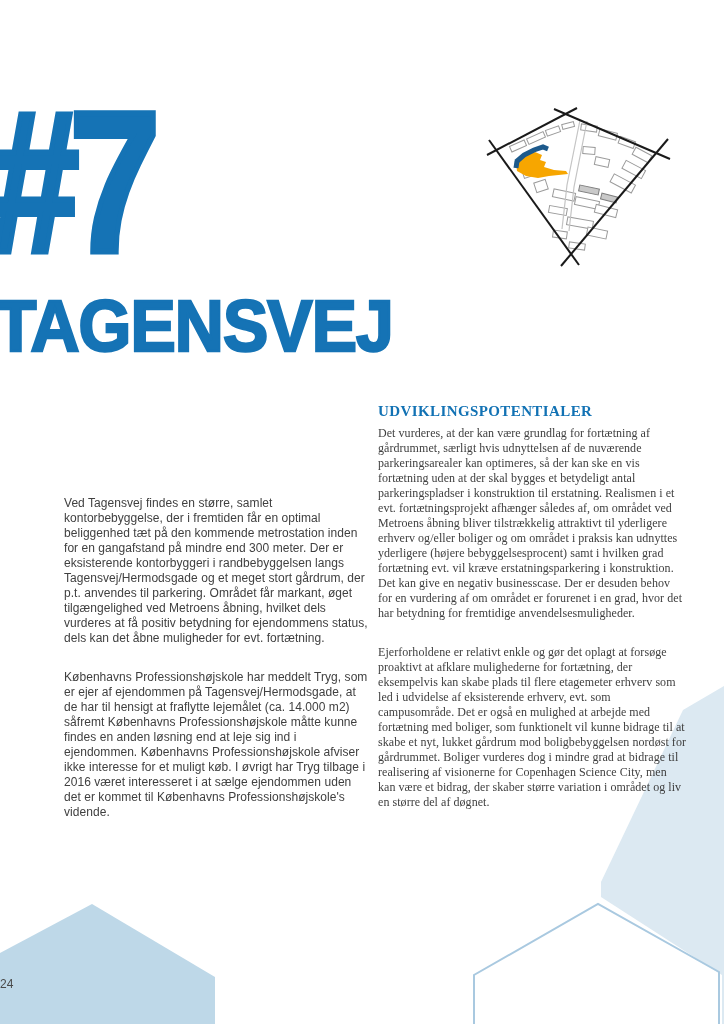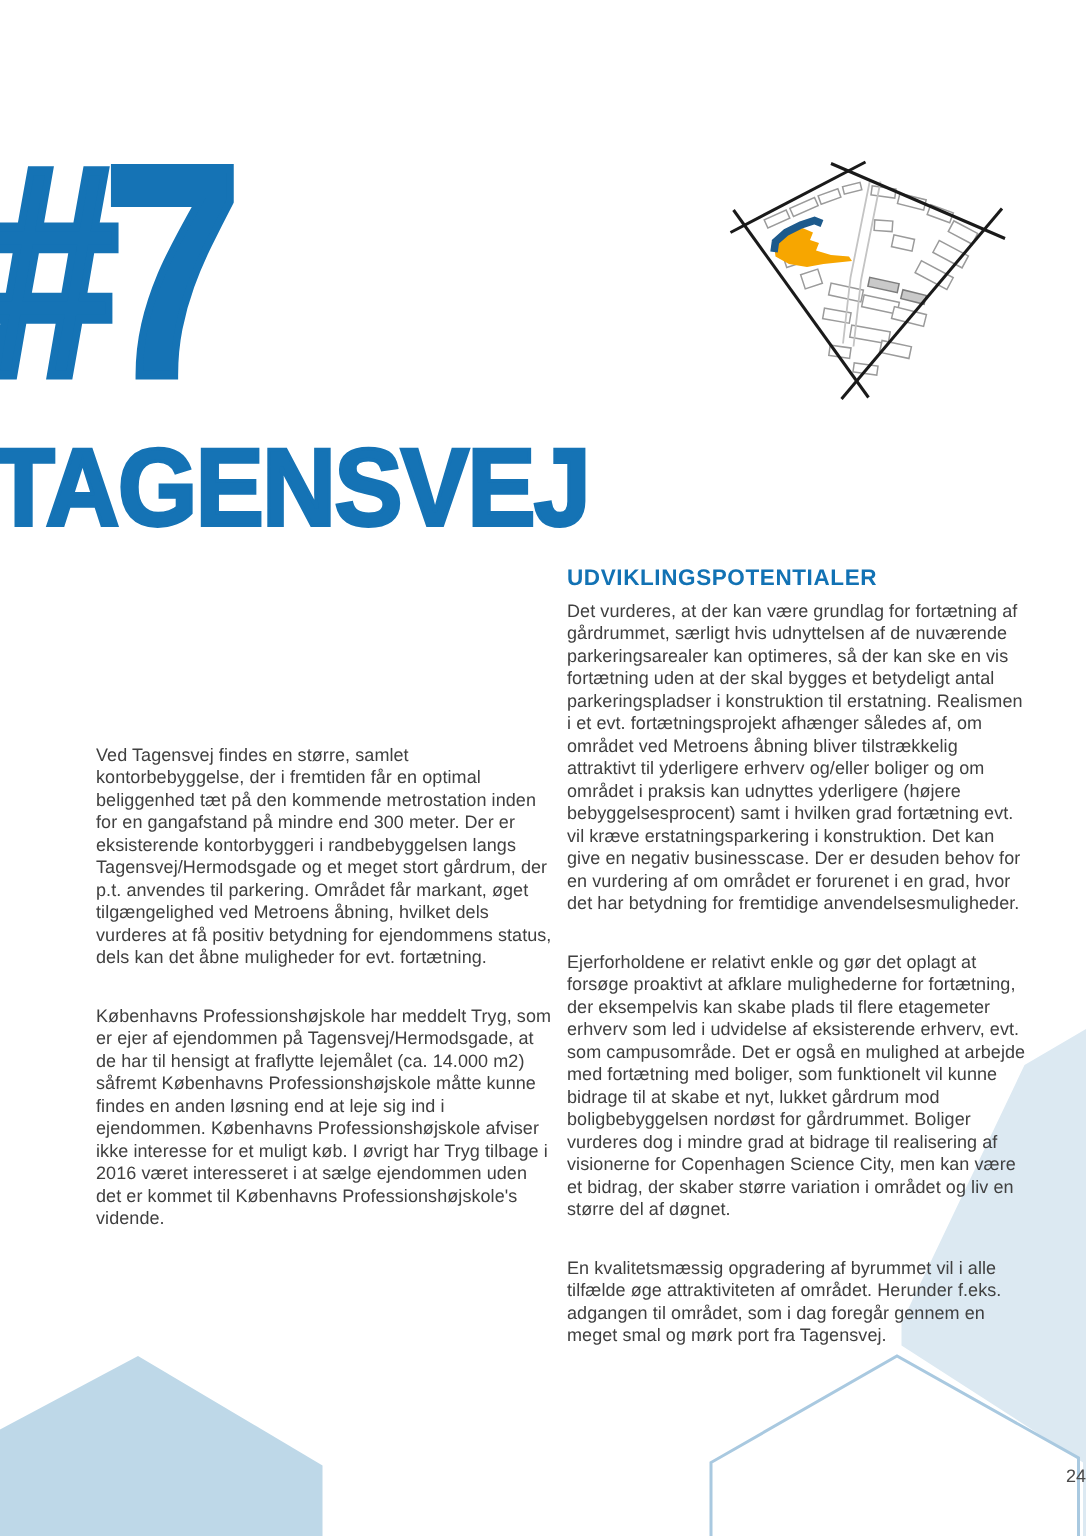--- a/index.html
+++ b/index.html
@@ -26,37 +26,37 @@
     font-size:73px; line-height:1; font-weight:bold;
     color:#1573B5;
     -webkit-text-stroke:2.5px #1573B5;
     letter-spacing:-1px;
     transform:scaleX(0.93); transform-origin:left top;
     white-space:nowrap;
   }
   
   .col { position:absolute; }
   .col-left  { left:64px;  top:496px; width:307px; }
-  .col-right { left:378px; top:377px; width:309px; }
+  .col-right { left:378px; top:403px; width:309px;font-family:Liberation Serif, serif; }
   .section-heading {
     font-size:15px; font-weight:bold; color:#1272B4;
     letter-spacing:0.4px; margin-bottom:6px;
   }
   .body-text p {
     font-size:12px; line-height:15px; color:#404040;
     margin:0 0 24px 0; letter-spacing:0.05px;
   }
   
   .map-wrap { position:absolute; left:483px; top:103px; width:192px; height:168px; }
   
   .deco { position:absolute; left:0; top:0; width:724px; height:1024px; pointer-events:none; }
   
   .page-number {
     position:absolute; left:0; top:977px; width:724px;
-    text-align:right; font-size:12px; color:#4A4A4A;
+    text-align:left; font-size:12px; color:#4A4A4A;
   }
 </style>
 </head>
 <body>
 
 <div class="page">
 
   <svg class="deco" viewBox="0 0 724 1024" aria-hidden="true">
     <polygon points="601,882 683,710 724,686 724,1024 722,1024 722,975 601,897" fill="#DCE9F2"></polygon>
     <polygon points="0,953 92,904 215,977 215,1024 0,1024" fill="#BED8E8"></polygon>
@@ -122,18 +122,17 @@
 
   <div class="col col-left body-text">
     <p>Ved Tagensvej findes en større, samlet kontorbebyggelse, der i fremtiden får en optimal beliggenhed tæt på den kommende metrostation inden for en gangafstand på mindre end 300 meter. Der er eksisterende kontorbyggeri i randbebyggelsen langs Tagensvej/Hermodsgade og et meget stort gårdrum, der p.t. anvendes til parkering. Området får markant, øget tilgængelighed ved Metroens åbning, hvilket dels vurderes at få positiv betydning for ejendommens status, dels kan det åbne muligheder for evt. fortætning.</p>
     <p>Københavns Professionshøjskole har meddelt Tryg, som er ejer af ejendommen på Tagensvej/Hermodsgade, at de har til hensigt at fraflytte lejemålet (ca. 14.000 m2) såfremt Københavns Professionshøjskole måtte kunne findes en anden løsning end at leje sig ind i ejendommen. Københavns Professionshøjskole afviser ikke interesse for et muligt køb. I øvrigt har Tryg tilbage i 2016 været interesseret i at sælge ejendommen uden det er kommet til Københavns Professionshøjskole's vidende.</p>
   </div>
 
   <div class="col col-right body-text">
     <div class="section-heading">UDVIKLINGSPOTENTIALER</div>
     <p>Det vurderes, at der kan være grundlag for fortætning af gårdrummet, særligt hvis udnyttelsen af de nuværende parkeringsarealer kan optimeres, så der kan ske en vis fortætning uden at der skal bygges et betydeligt antal parkeringspladser i konstruktion til erstatning. Realismen i et evt. fortætningsprojekt afhænger således af, om området ved Metroens åbning bliver tilstrækkelig attraktivt til yderligere erhverv og/eller boliger og om området i praksis kan udnyttes yderligere (højere bebyggelsesprocent) samt i hvilken grad fortætning evt. vil kræve erstatningsparkering i konstruktion. Det kan give en negativ businesscase. Der er desuden behov for en vurdering af om området er forurenet i en grad, hvor det har betydning for fremtidige anvendelsesmuligheder.</p>
     <p>Ejerforholdene er relativt enkle og gør det oplagt at forsøge proaktivt at afklare mulighederne for fortætning, der eksempelvis kan skabe plads til flere etagemeter erhverv som led i udvidelse af eksisterende erhverv, evt. som campusområde. Det er også en mulighed at arbejde med fortætning med boliger, som funktionelt vil kunne bidrage til at skabe et nyt, lukket gårdrum mod boligbebyggelsen nordøst for gårdrummet. Boliger vurderes dog i mindre grad at bidrage til realisering af visionerne for Copenhagen Science City, men kan være et bidrag, der skaber større variation i området og liv en større del af døgnet.</p>
-    <p>En kvalitetsmæssig opgradering af byrummet vil i alle tilfælde øge attraktiviteten af området. Herunder f.eks. adgangen til området, som i dag foregår gennem en meget smal og mørk port fra Tagensvej.</p>
   </div>
 
   <div class="page-number">24</div>
 
 </div>
 
 </body></html>

